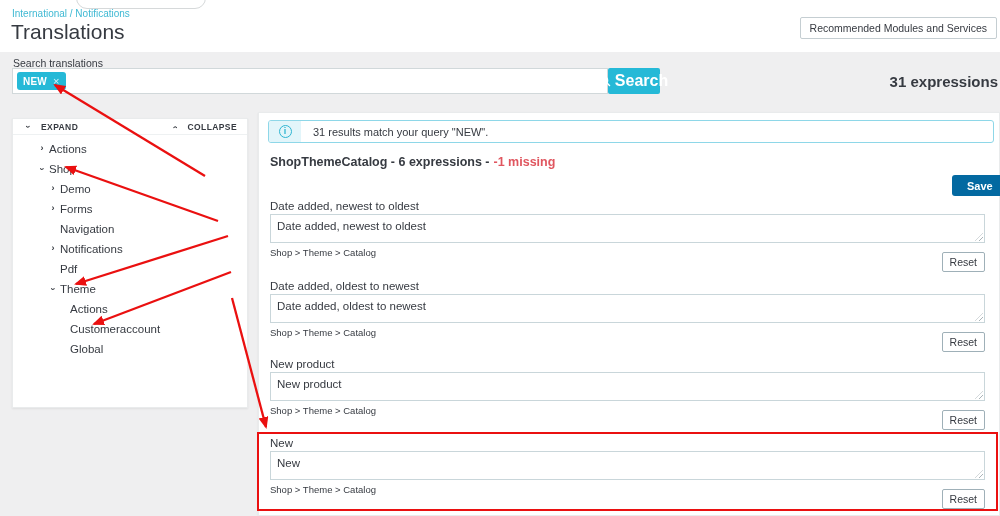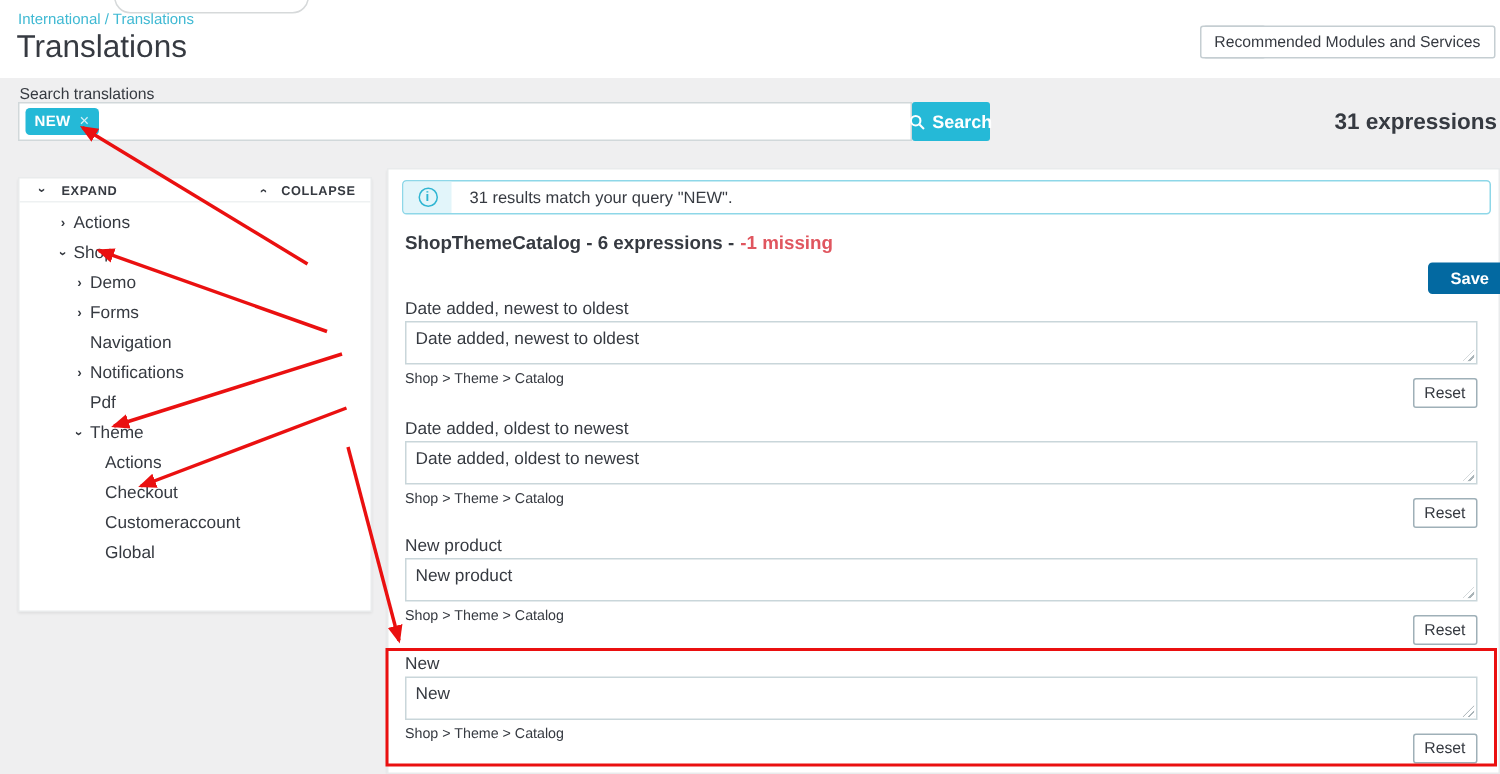--- a/index.html
+++ b/index.html
@@ -22,21 +22,21 @@
   .content-bg { position:absolute; left:0; right:0; top:52px; bottom:0; background:#efeff0; }
 
   
   .search-label { position:absolute; left:13px; top:57px; font-size:10.5px; color:#363a41; }
   .search-input { position:absolute; left:12px; top:68px; width:596px; height:26px; background:#fff;
     border:1px solid #d1d8da; display:flex; align-items:center; padding-left:4px; }
   .tag-chip { display:inline-flex; align-items:center; background:#25b9d7; color:#fff;
     font-size:10px; font-weight:700; padding:3px 6px; border-radius:3px; letter-spacing:.2px; }
   .tag-chip .x { margin-left:6px; font-weight:400; font-size:11px; opacity:.8; cursor:pointer; }
   .search-btn { position:absolute; left:608px; top:68px; width:52px; height:26px; background:#25b9d7;
-    color:#fff; font-size:12px; font-weight:700; border:none; border-radius:2px;
+    color:#fff; font-size:16px; font-weight:700; border:none; border-radius:2px;
     display:flex; align-items:center; justify-content:center; gap:4px; cursor:pointer; }
   .expr-count { position:absolute; right:2px; top:73px; font-size:15px; font-weight:700; color:#363a41; }
 
   
   .sidebar { position:absolute; left:12px; top:118px; width:236px; height:290px; background:#fff;
     box-shadow:0 1px 2px rgba(0,0,0,.07); border:1px solid #e9ebec; }
   .tree-toolbar { display:flex; justify-content:space-between; align-items:center;
     padding:3px 10px; height:16px; border-bottom:1px solid #eef1f2; }
   .tree-toggle { font-size:8.5px; font-weight:700; letter-spacing:.4px; color:#363a41; cursor:pointer;
     display:flex; align-items:center; gap:8px; }
@@ -86,21 +86,21 @@
   .annot-box { position:absolute; left:257px; top:432px; width:741px; height:79px;
     border:2px solid #ea1010; pointer-events:none; z-index:40; }
   .annot-svg { position:absolute; left:0; top:0; width:1000px; height:516px; pointer-events:none; z-index:50; }
 </style>
 </head>
 <body>
 
 <div class="screen">
 
   <div class="pill-cutoff"></div>
-  <a class="breadcrumb">International / Translations</a>
+  <a class="breadcrumb">International / Notifications</a>
   <h1 class="page-title">Translations</h1>
   <button class="btn-outline btn-help">Help</button>
   <button class="btn-outline btn-rec">Recommended Modules and Services</button>
 
   <div class="content-bg"></div>
 
   <div class="search-label">Search translations</div>
   <div class="search-input">
     <span class="tag-chip">
       <span>NEW</span>
@@ -158,24 +158,20 @@
           <span class="chev none">›</span>
           <span>Pdf</span>
         </div>
       <div class="tree-row lvl2">
           <span class="chev down">›</span>
           <span>Theme</span>
         </div>
       <div class="tree-row lvl3">
           <span class="chev none">›</span>
           <span>Actions</span>
-        </div>
-      <div class="tree-row lvl3">
-          <span class="chev none">›</span>
-          <span>Checkout</span>
         </div>
       <div class="tree-row lvl3">
           <span class="chev none">›</span>
           <span>Customeraccount</span>
         </div>
       <div class="tree-row lvl3">
           <span class="chev none">›</span>
           <span>Global</span>
         </div>
     </div>

